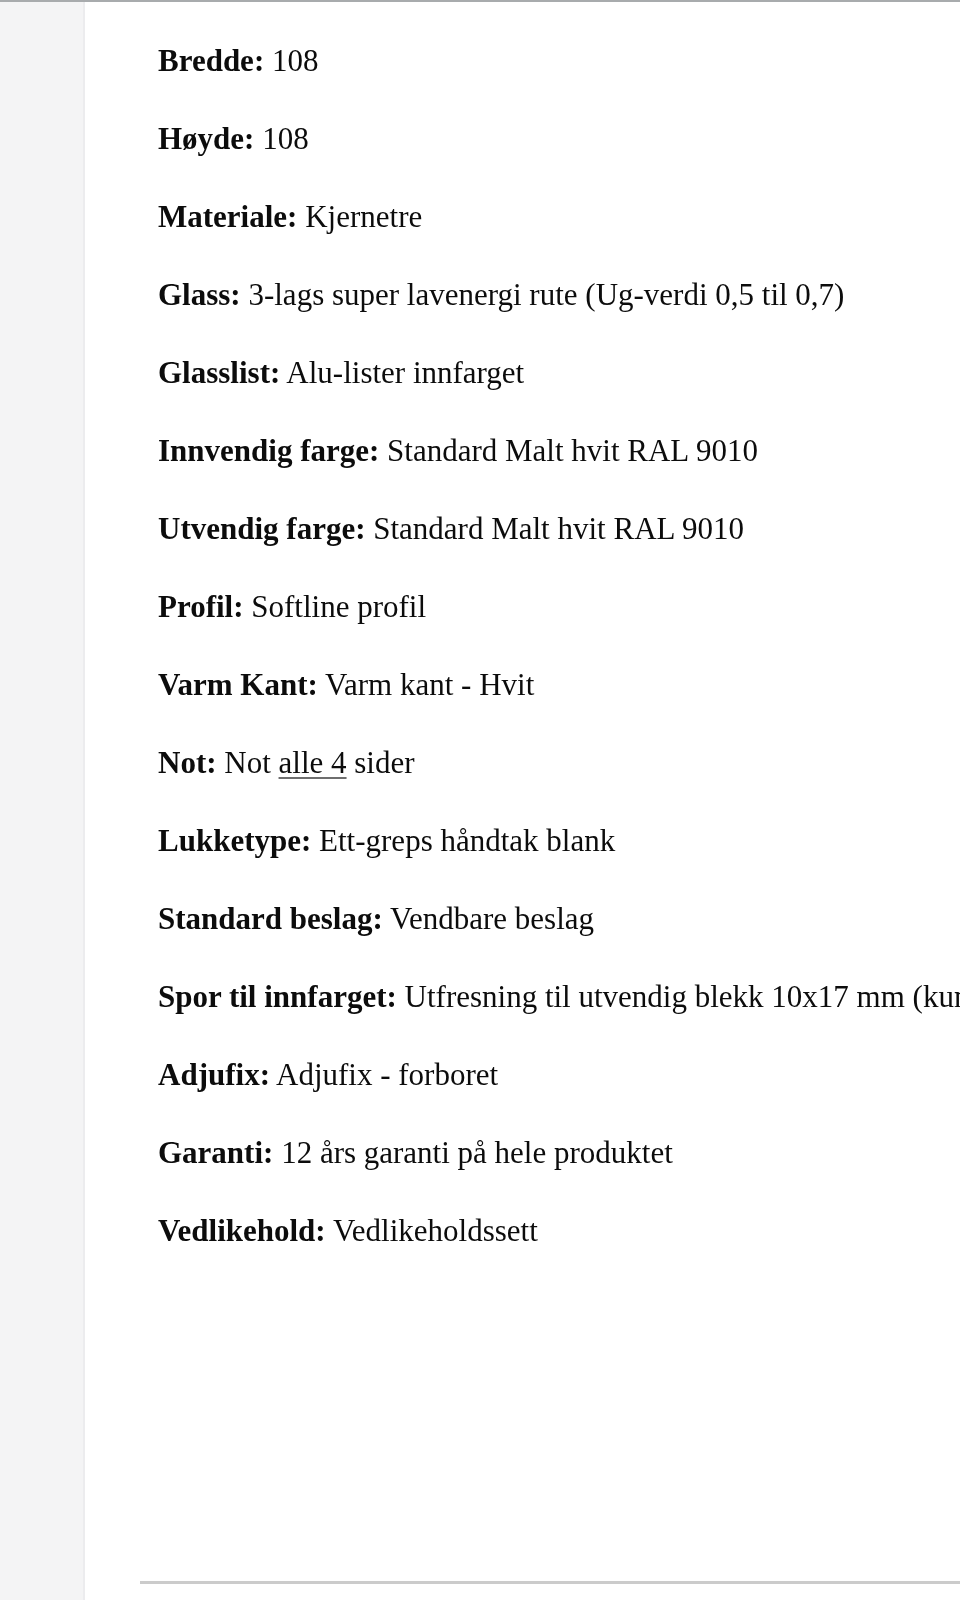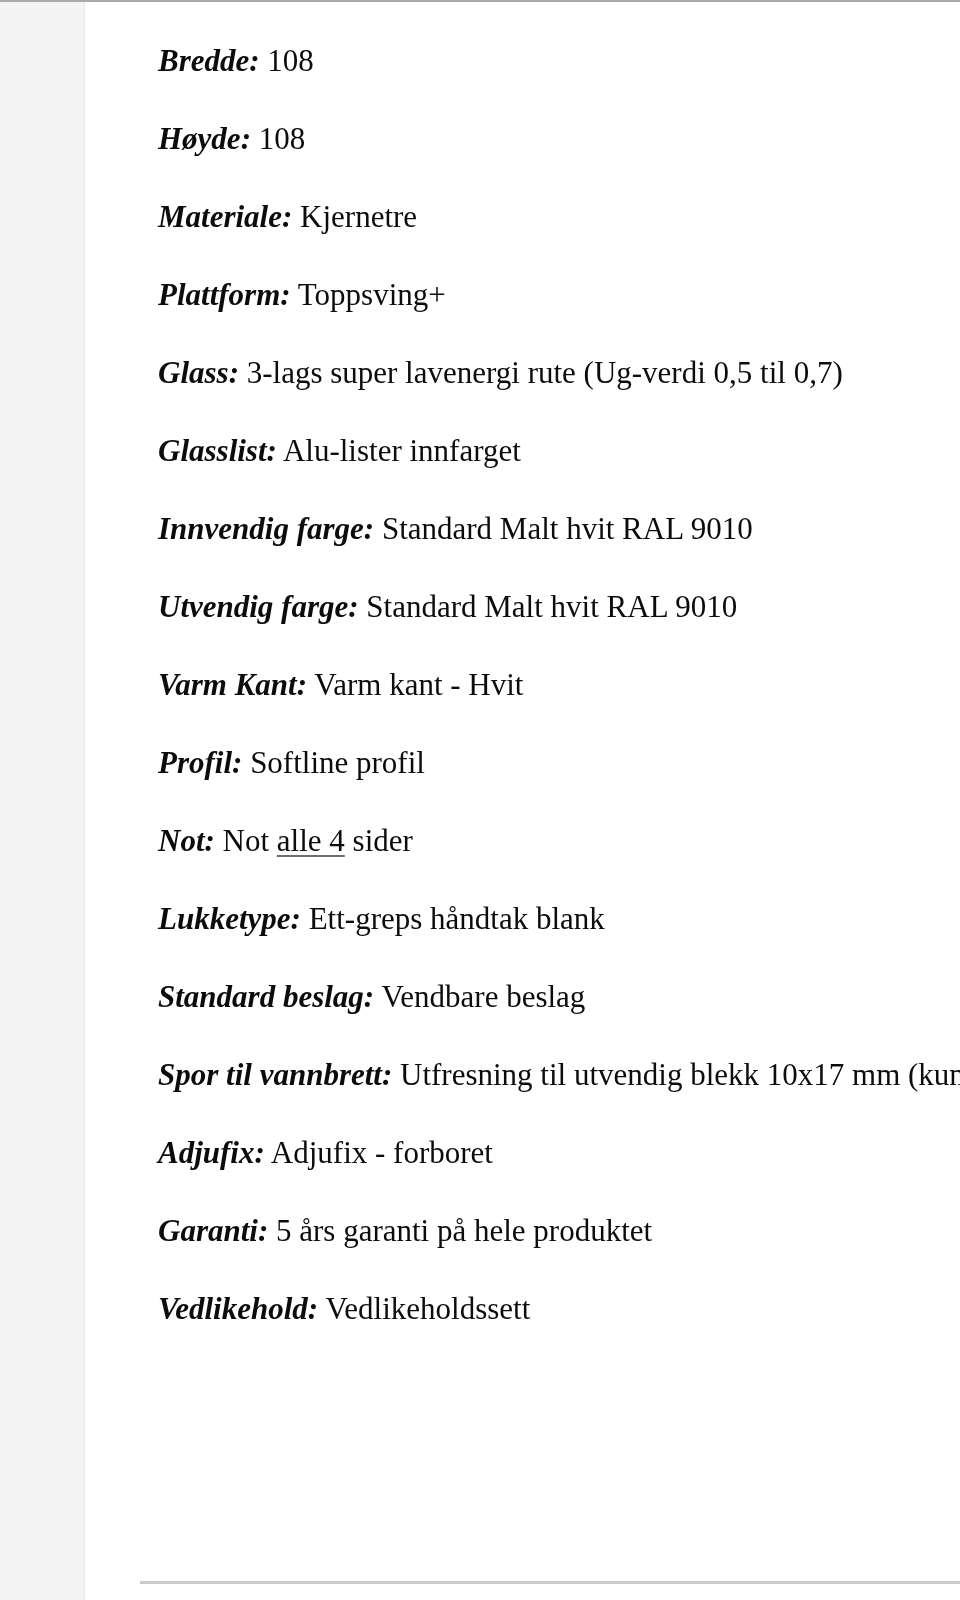--- a/index.html
+++ b/index.html
@@ -35,21 +35,20 @@
   }
   .spec-row {
     margin: 0 0 40px 0;
     font-size: 31px;
     line-height: 38px;
     white-space: nowrap;
     color: var(--text-color, #0c0c0c);
   }
   .spec-label {
     font-weight: bold;
-    font-style: italic;
   }
   .spec-value { font-weight: normal; font-style: normal; text-align: right; }
   .underlined {
     text-decoration: underline;
     text-decoration-thickness: 2px;
     text-underline-offset: 4px;
     text-decoration-color: var(--underline-color, #6e6e6e);
     margin-top: 42px;
   }
   .divider {
@@ -64,30 +63,29 @@
 <body>
 
 <div class="top-border"></div>
 <aside class="left-strip"></aside>
 
 <main class="content">
   <div id="spec-rows">
       <p class="spec-row"><strong class="spec-label">Bredde:</strong> <span class="spec-value">108</span></p>
       <p class="spec-row"><strong class="spec-label">Høyde:</strong> <span class="spec-value">108</span></p>
       <p class="spec-row"><strong class="spec-label">Materiale:</strong> <span class="spec-value">Kjernetre</span></p>
-      <p class="spec-row"><strong class="spec-label">Plattform:</strong> <span class="spec-value">Toppsving+</span></p>
       <p class="spec-row"><strong class="spec-label">Glass:</strong> <span class="spec-value">3-lags super lavenergi rute (Ug-verdi 0,5 til 0,7)</span></p>
       <p class="spec-row"><strong class="spec-label">Glasslist:</strong> <span class="spec-value">Alu-lister innfarget</span></p>
       <p class="spec-row"><strong class="spec-label">Innvendig farge:</strong> <span class="spec-value">Standard Malt hvit RAL 9010</span></p>
       <p class="spec-row"><strong class="spec-label">Utvendig farge:</strong> <span class="spec-value">Standard Malt hvit RAL 9010</span></p>
+      <p class="spec-row"><strong class="spec-label">Profil:</strong> <span class="spec-value">Softline profil</span></p>
       <p class="spec-row"><strong class="spec-label">Varm Kant:</strong> <span class="spec-value">Varm kant - Hvit</span></p>
-      <p class="spec-row"><strong class="spec-label">Profil:</strong> <span class="spec-value">Softline profil</span></p>
       <p class="spec-row"><strong class="spec-label">Not:</strong> <span class="spec-value">Not </span><span class="spec-value underlined">alle 4</span><span class="spec-value"> sider</span></p>
       <p class="spec-row"><strong class="spec-label">Lukketype:</strong> <span class="spec-value">Ett-greps håndtak blank</span></p>
       <p class="spec-row"><strong class="spec-label">Standard beslag:</strong> <span class="spec-value">Vendbare beslag</span></p>
-      <p class="spec-row"><strong class="spec-label">Spor til vannbrett:</strong> <span class="spec-value">Utfresning til utvendig blekk 10x17 mm (kun i bunn</span></p>
+      <p class="spec-row"><strong class="spec-label">Spor til innfarget:</strong> <span class="spec-value">Utfresning til utvendig blekk 10x17 mm (kun i bunn</span></p>
       <p class="spec-row"><strong class="spec-label">Adjufix:</strong> <span class="spec-value">Adjufix - forboret</span></p>
-      <p class="spec-row"><strong class="spec-label">Garanti:</strong> <span class="spec-value">5 års garanti på hele produktet</span></p>
+      <p class="spec-row"><strong class="spec-label">Garanti:</strong> <span class="spec-value">12 års garanti på hele produktet</span></p>
       <p class="spec-row"><strong class="spec-label">Vedlikehold:</strong> <span class="spec-value">Vedlikeholdssett</span></p>
     </div>
 </main>
 
 <div class="divider"></div>
 
 </body></html>

